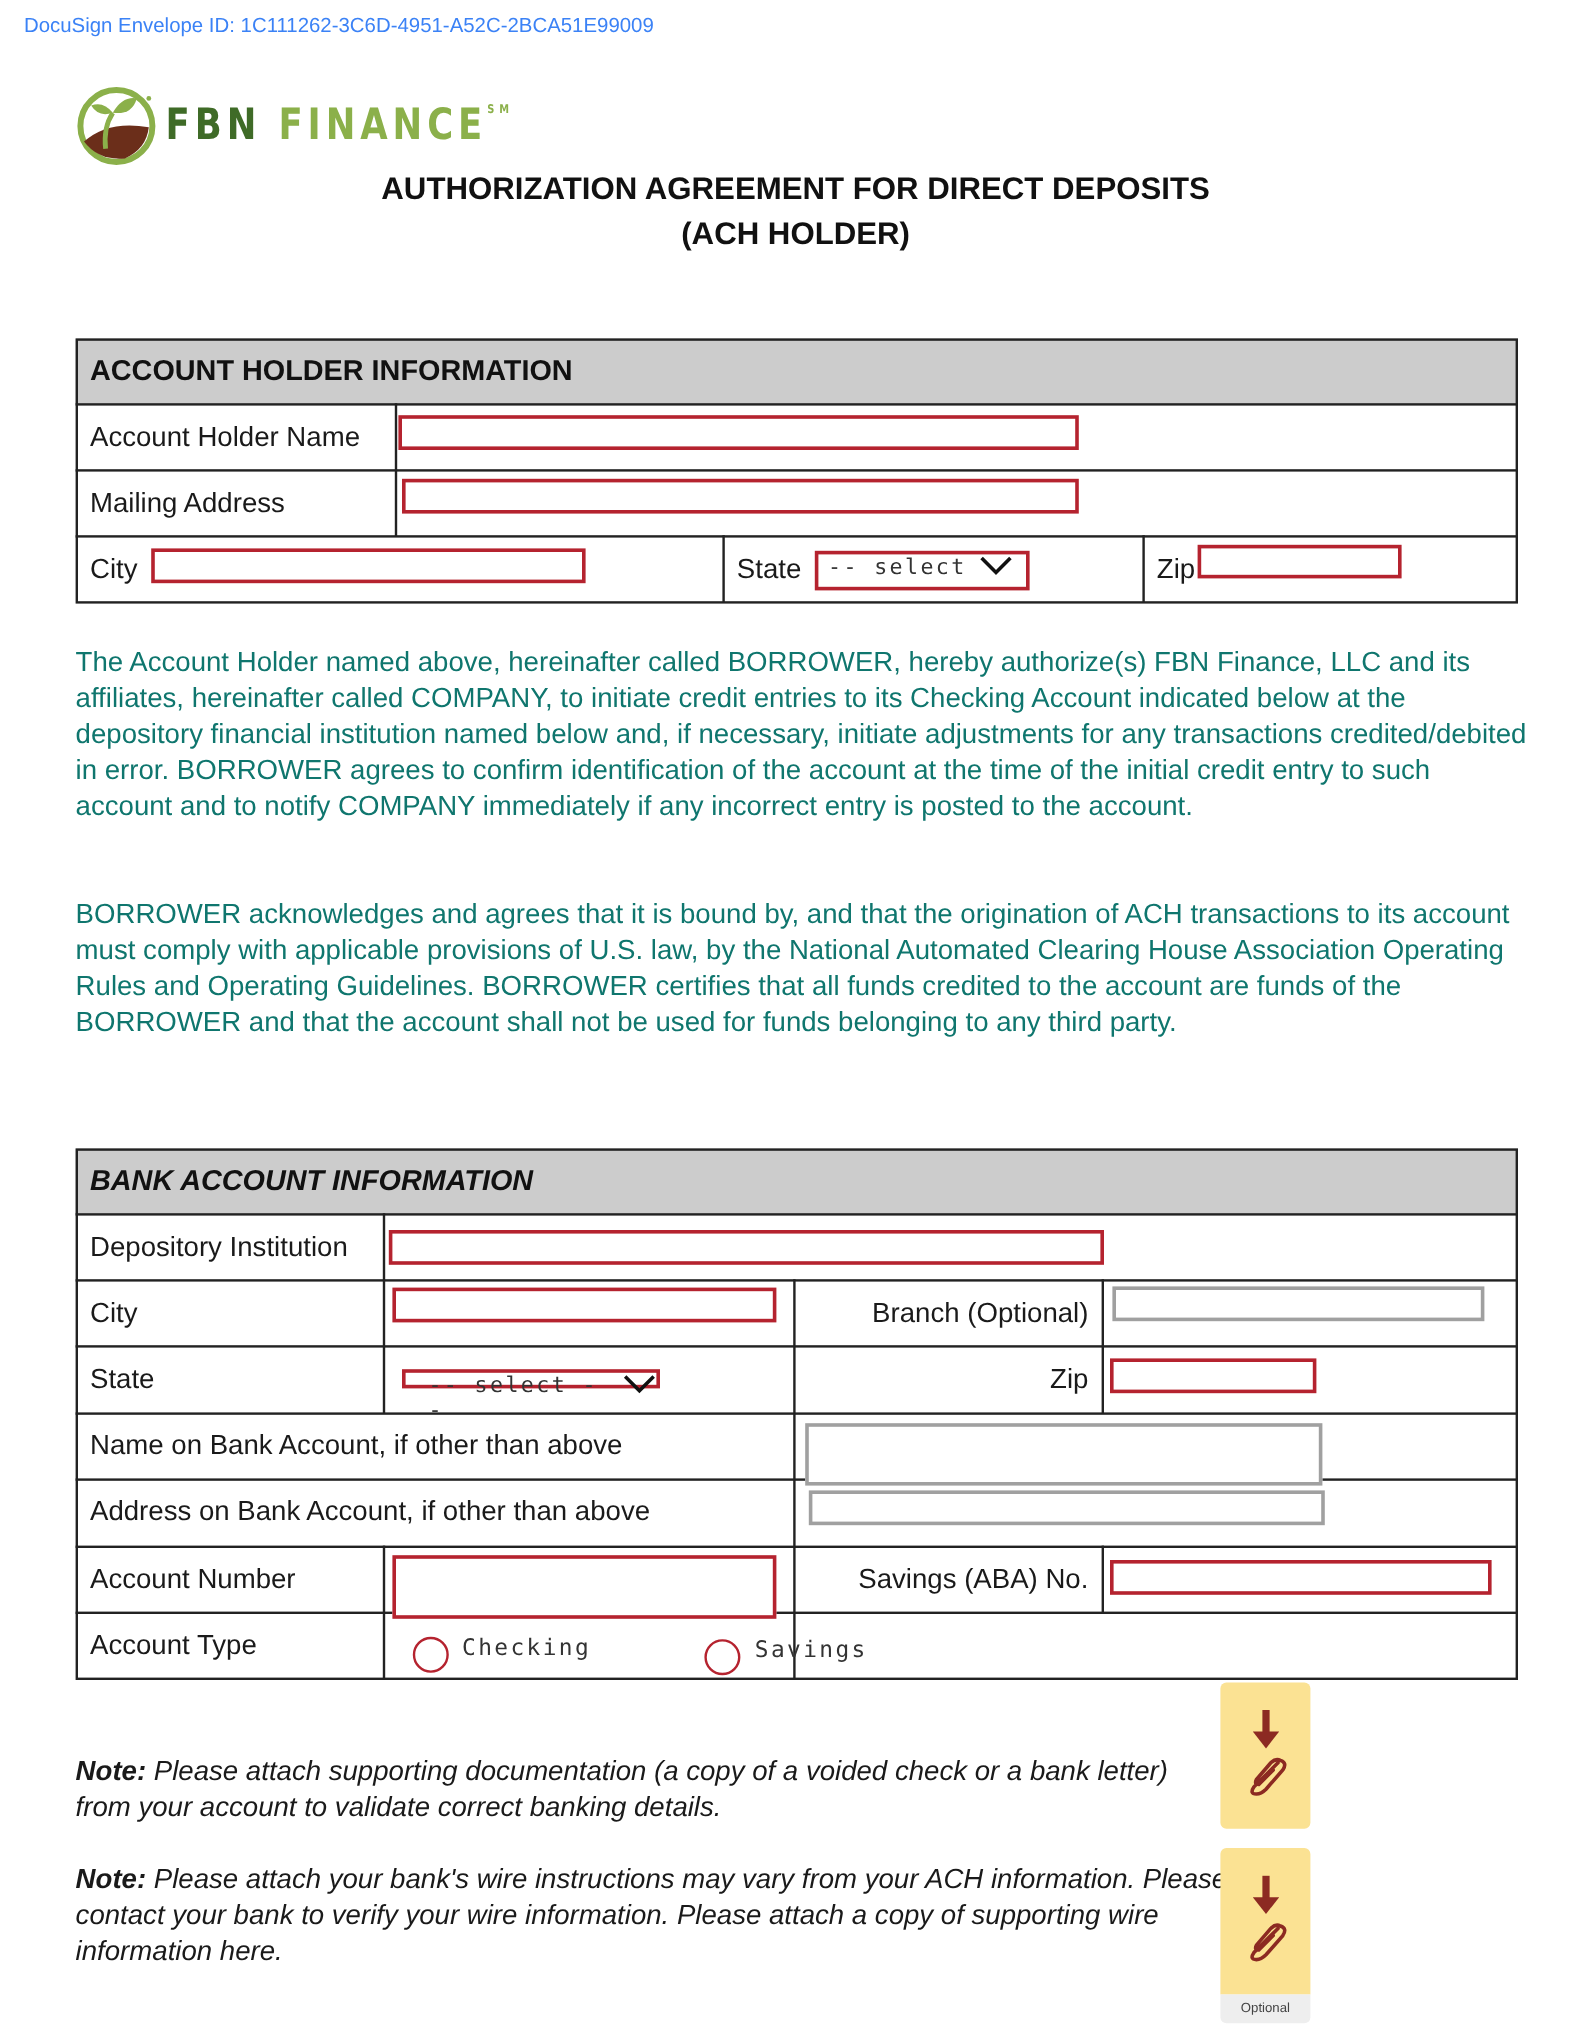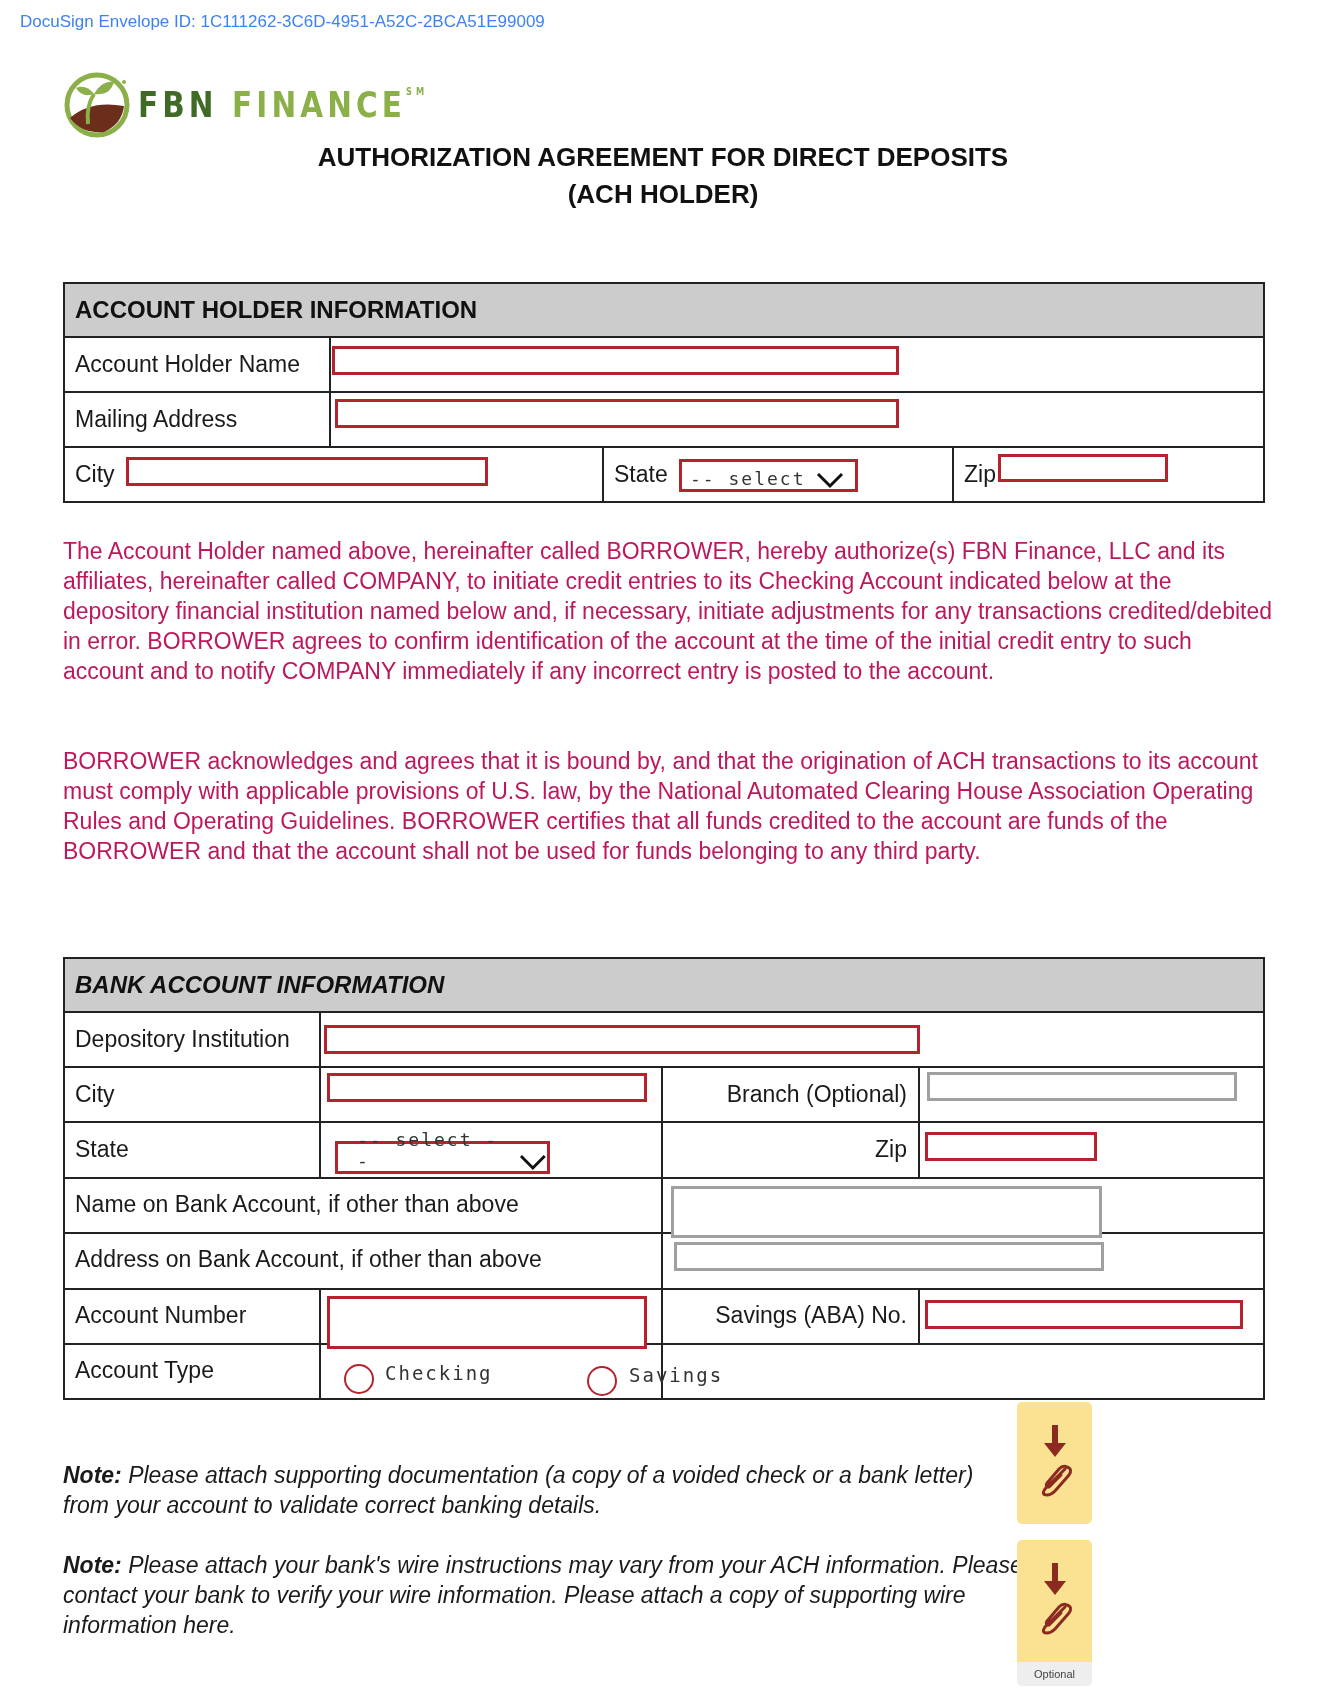--- a/index.html
+++ b/index.html
@@ -20,24 +20,24 @@
   .tbl { border: 2px solid #222; }
   .hline { position: absolute; height: 2px; background: #222; }
   .vline { position: absolute; width: 2px; background: #222; }
   .header-bg { position: absolute; background: #cccccc; }
   .hdr-text { font-weight: bold; font-size: 24px; color: #111; }
   .lbl { font-size: 23px; color: #1a1a1a; white-space: nowrap; }
   .lbl-r { text-align: right; }
 
   .fld { position: absolute; border: 3px solid #b5232f; background: #fff; }
   .fld-opt { position: absolute; border: 3px solid #a0a0a0; background: #fff; }
-  .sel { position: absolute; border: 3px solid #b5232f; background: #fff; display: flex; align-items: flex-end; padding-left: 8px; font-family: "DejaVu Sans Mono", monospace; font-size: 18px; color: #333; letter-spacing: 2px; }
+  .sel { position: absolute; border: 3px solid #b5232f; background: #fff; display: flex; align-items: flex-start; padding-left: 8px; font-family: "DejaVu Sans Mono", monospace; font-size: 18px; color: #333; letter-spacing: 2px; }
   .sel svg { margin-left: 10px; }
 
-  .para { left: 63px; width: 1210px; font-size: 23px; line-height: 30px; color: #be185d; }
+  .para { left: 63px; width: 1210px; font-size: 23px; line-height: 30px; color: #0f766e; }
 
   .radio { position: absolute; width: 30px; height: 30px; border: 2px solid #b5232f; border-radius: 50%; background: #fff; }
   .radio-lbl { position: absolute; font-family: "DejaVu Sans Mono", monospace; font-size: 19px; letter-spacing: 2px; color: #333; }
 
   .note { left: 63px; width: 950px; font-size: 23px; line-height: 30px; font-style: italic; color: #1a1a1a; }
   .note b { font-style: italic; }
 
   .attach { position: absolute; width: 75px; height: 122px; background: #fbe293; border-radius: 5px; display: flex; flex-direction: column; align-items: center; justify-content: center; }
   .optional { position: absolute; width: 75px; height: 24px; background: #eeeeee; border-radius: 0 0 5px 5px; font-size: 11px; color: #444; text-align: center; line-height: 24px; }
 </style>
@@ -123,21 +123,21 @@
 
   <div class="abs lbl" style="left:75px; top:1026px;">Depository Institution</div>
   <input class="fld" style="left: 324px; top: 1025px; width: 596px; height: 29px;">
 
   <div class="abs lbl" style="left:75px; top:1081px;">City</div>
   <input class="fld" style="left: 327px; top: 1073px; width: 320px; height: 29px;">
   <div class="abs lbl lbl-r" style="left:670px; width:237px; top:1081px;">Branch (Optional)</div>
   <input class="fld-opt" style="left: 927px; top: 1072px; width: 310px; height: 29px;">
 
   <div class="abs lbl" style="left:75px; top:1136px;">State</div>
-  <div class="sel" style="left:335px; top:1141px; width:215px; height:33px;padding-left:19px;">
+  <div class="sel" style="left:335px; top:1141px; width:215px; height:16px;padding-left:19px;">
     <span>-- select --</span>
     <svg width="28" height="18" viewBox="0 0 28 18">
         <path d="M2 3 L14 15 L26 3" stroke="#111" stroke-width="3" fill="none"></path>
       </svg>
   </div>
   <div class="abs lbl lbl-r" style="left:670px; width:237px; top:1136px;">Zip</div>
   <input class="fld" style="left: 925px; top: 1132px; width: 172px; height: 29px;">
 
   <div class="abs lbl" style="left:75px; top:1191px;">Name on Bank Account, if other than above</div>
   <input class="fld-opt" style="left: 671px; top: 1186px; width: 431px; height: 52px;">

